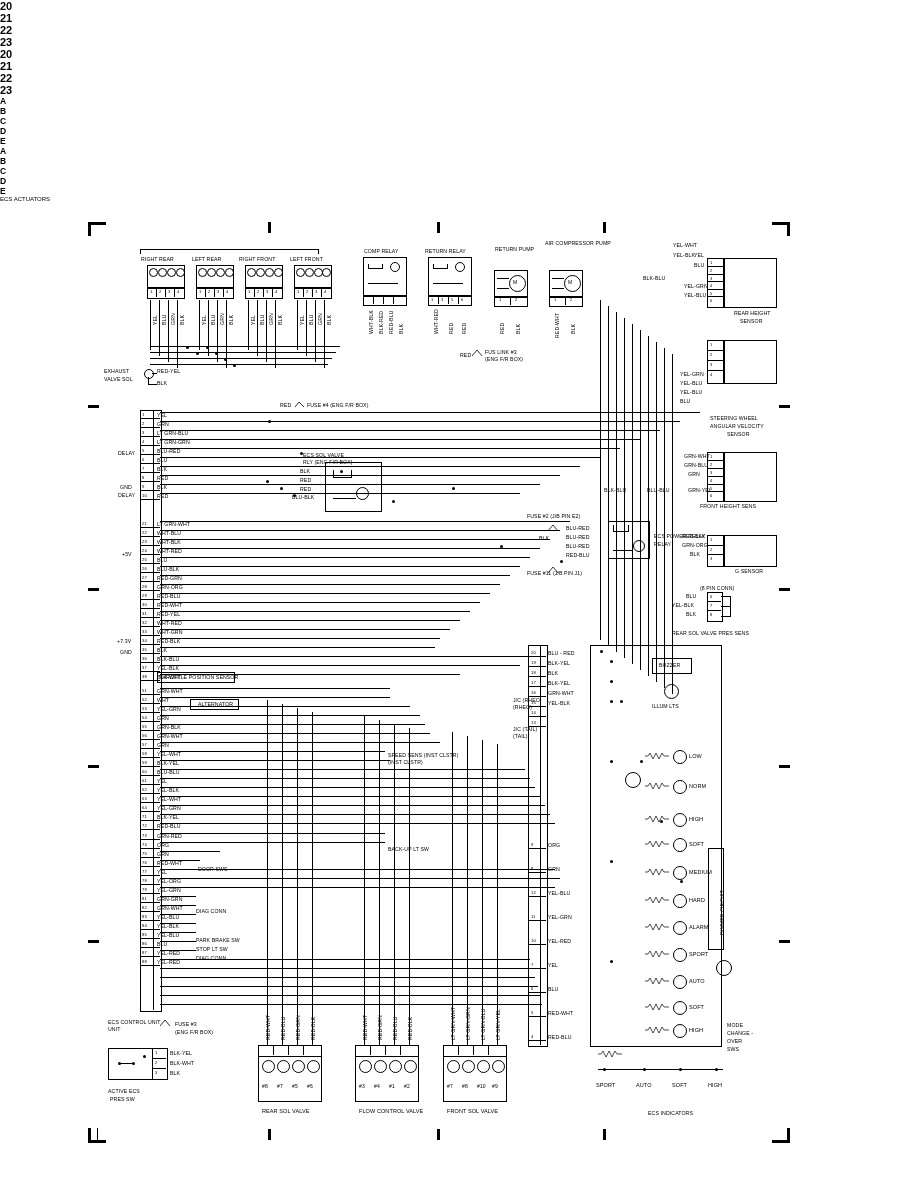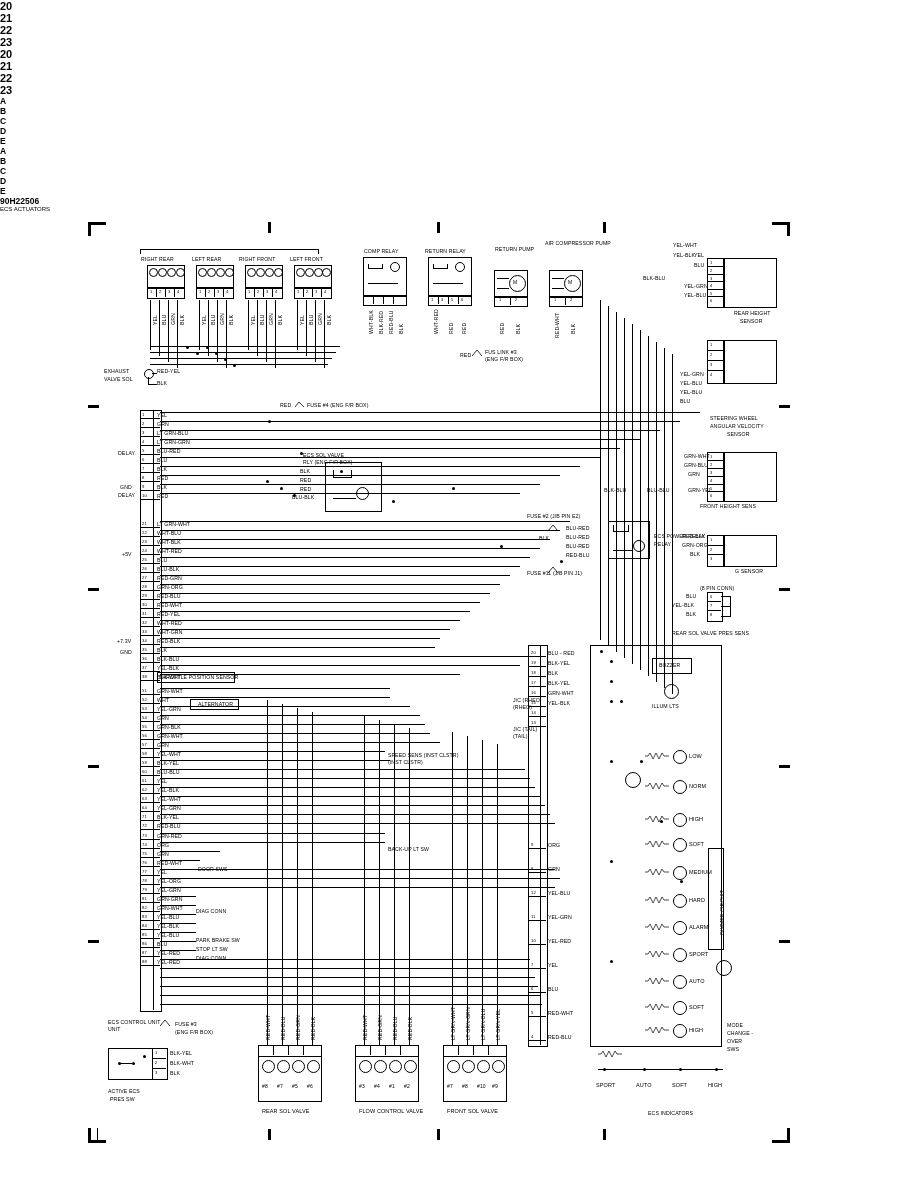--- a/index.html
+++ b/index.html
@@ -76,21 +76,20 @@
   <div class="t8" style="left:786px;top:318px;">A</div>
   <div class="t8" style="left:786px;top:500px;">B</div>
   <div class="t8" style="left:786px;top:680px;">C</div>
   <div class="t8" style="left:786px;top:855px;">D</div>
   <div class="t8" style="left:786px;top:1030px;">E</div>
   <div class="tickh" style="left:779px;top:405px;"></div>
   <div class="tickh" style="left:779px;top:588px;"></div>
   <div class="tickh" style="left:779px;top:765px;"></div>
   <div class="tickh" style="left:779px;top:940px;"></div>
 
-  <div class="t8" style="left:100px;top:1131px;">90H22506</div>
   <div class="ln v" style="left:97px;top:1128px;height:12px;"></div>
 
   <div class="t6" style="left:209px;top:240px;">ECS ACTUATORS</div>
   <div class="ln h" style="left:140px;top:249px;width:178px;"></div>
   <div class="ln v" style="left:140px;top:249px;height:5px;"></div>
   <div class="ln v" style="left:318px;top:249px;height:5px;"></div>
 
   <div class="t" style="left:141px;top:256px;">RIGHT REAR</div>
   <div class="box" style="left:147px;top:265px;width:36px;height:22px;"></div>
   <div class="circ" style="left:149px;top:268px;width:7px;height:7px;"></div>

